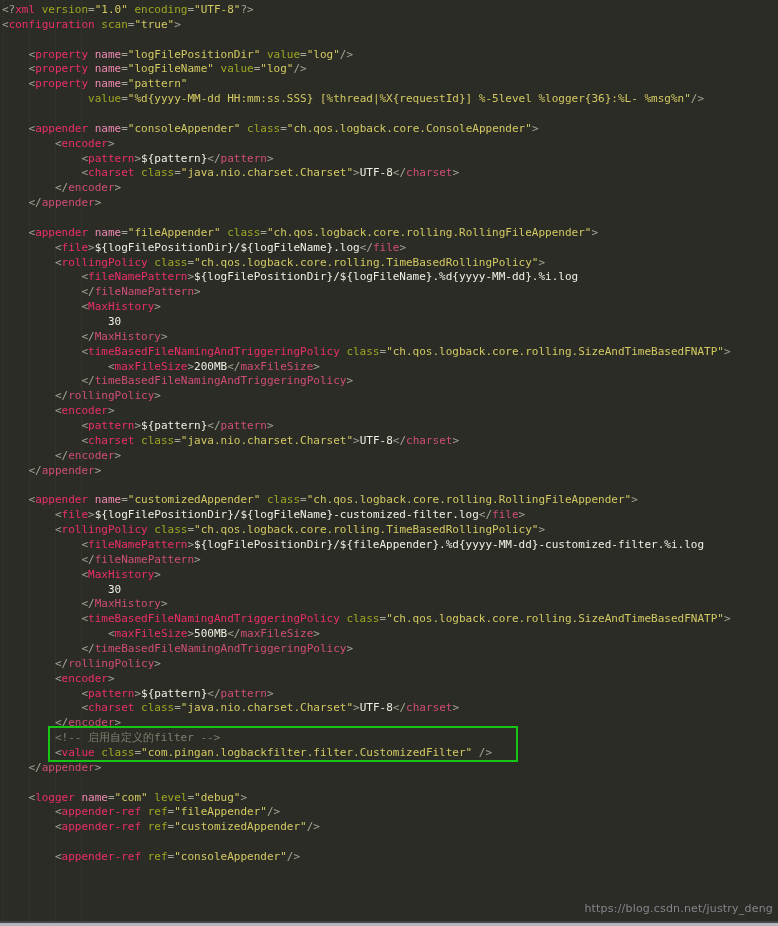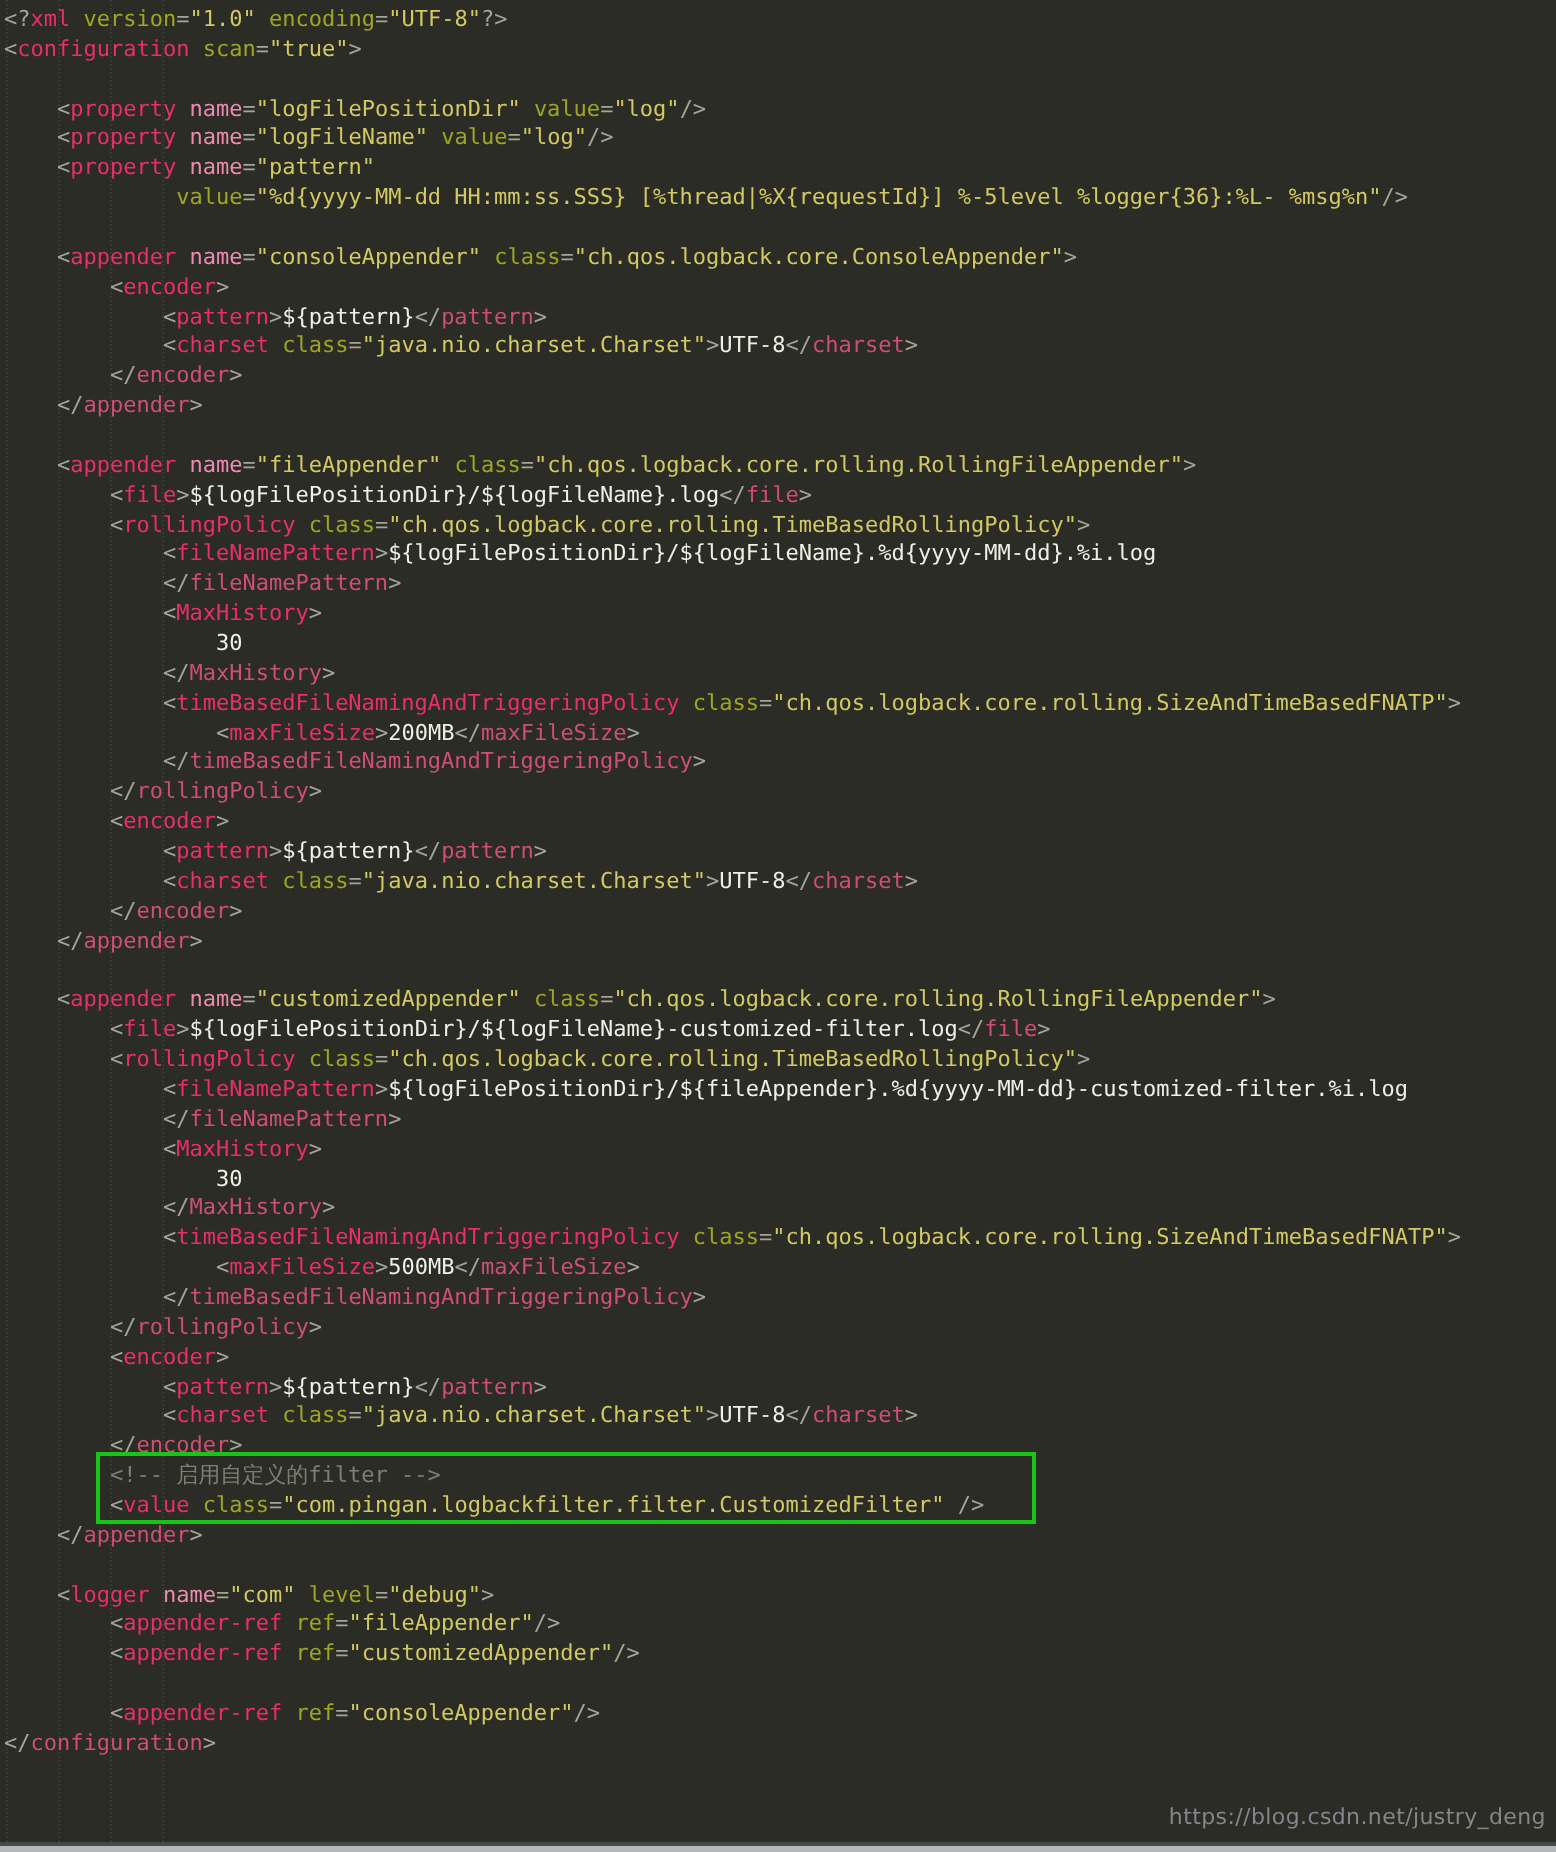--- a/index.html
+++ b/index.html
@@ -92,18 +92,17 @@
       <div class="line"><span style="color: rgb(165, 165, 151);">        &lt;/</span><span style="color: rgb(207, 77, 121);">encoder</span><span style="color: rgb(165, 165, 151);">&gt;</span></div>
       <div class="line"><span style="color: rgb(125, 128, 112);">        &lt;!-- 启用自定义的filter --&gt;</span></div>
       <div class="line"><span style="color: rgb(165, 165, 151);">        &lt;</span><span style="color: rgb(234, 46, 109);">value </span><span style="color: rgb(158, 166, 34);">class</span><span style="color: rgb(165, 165, 151);">=</span><span style="color: rgb(211, 201, 99);">"com.pingan.logbackfilter.filter.CustomizedFilter"</span><span style="color: rgb(165, 165, 151);"> /&gt;</span></div>
       <div class="line"><span style="color: rgb(165, 165, 151);">    &lt;/</span><span style="color: rgb(207, 77, 121);">appender</span><span style="color: rgb(165, 165, 151);">&gt;</span></div>
       <div class="line"> </div>
       <div class="line"><span style="color: rgb(165, 165, 151);">    &lt;</span><span style="color: rgb(234, 46, 109);">logger </span><span style="color: rgb(238, 138, 178);">name</span><span style="color: rgb(165, 165, 151);">=</span><span style="color: rgb(211, 201, 99);">"com" </span><span style="color: rgb(158, 166, 34);">level</span><span style="color: rgb(165, 165, 151);">=</span><span style="color: rgb(211, 201, 99);">"debug"</span><span style="color: rgb(165, 165, 151);">&gt;</span></div>
       <div class="line"><span style="color: rgb(165, 165, 151);">        &lt;</span><span style="color: rgb(234, 46, 109);">appender-ref </span><span style="color: rgb(158, 166, 34);">ref</span><span style="color: rgb(165, 165, 151);">=</span><span style="color: rgb(211, 201, 99);">"fileAppender"</span><span style="color: rgb(165, 165, 151);">/&gt;</span></div>
       <div class="line"><span style="color: rgb(165, 165, 151);">        &lt;</span><span style="color: rgb(234, 46, 109);">appender-ref </span><span style="color: rgb(158, 166, 34);">ref</span><span style="color: rgb(165, 165, 151);">=</span><span style="color: rgb(211, 201, 99);">"customizedAppender"</span><span style="color: rgb(165, 165, 151);">/&gt;</span></div>
       <div class="line"> </div>
       <div class="line"><span style="color: rgb(165, 165, 151);">        &lt;</span><span style="color: rgb(234, 46, 109);">appender-ref </span><span style="color: rgb(158, 166, 34);">ref</span><span style="color: rgb(165, 165, 151);">=</span><span style="color: rgb(211, 201, 99);">"consoleAppender"</span><span style="color: rgb(165, 165, 151);">/&gt;</span></div>
-      <div class="line"><span style="color: rgb(165, 165, 151);">&lt;/</span><span style="color: rgb(207, 77, 121);">configuration</span><span style="color: rgb(165, 165, 151);">&gt;</span></div>
     </div>
   <div class="hl-box" style="border-color: rgb(23, 197, 23);"></div>
   <div class="watermark" style="color: rgb(133, 133, 141);">https://blog.csdn.net/justry_deng</div>
   <div class="bottom-strip"></div>
 </div>
 
 </body></html>

